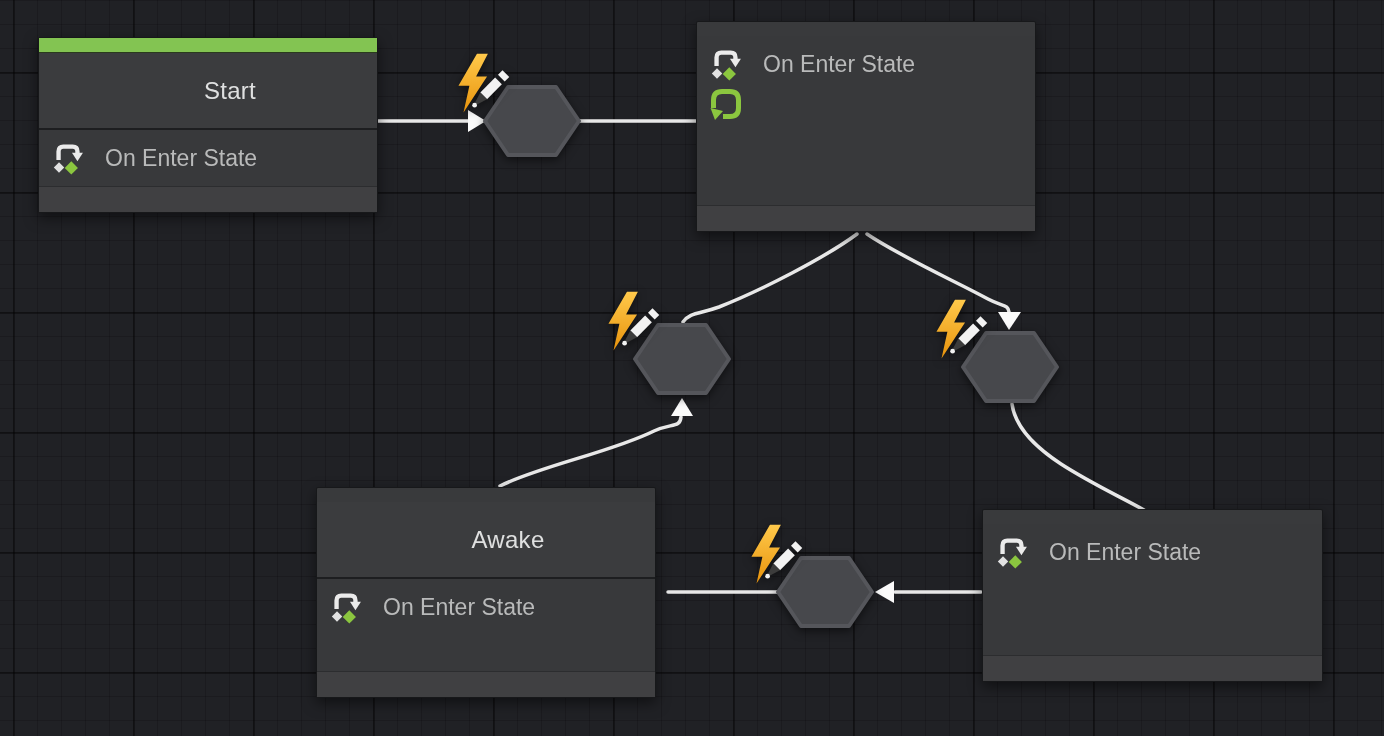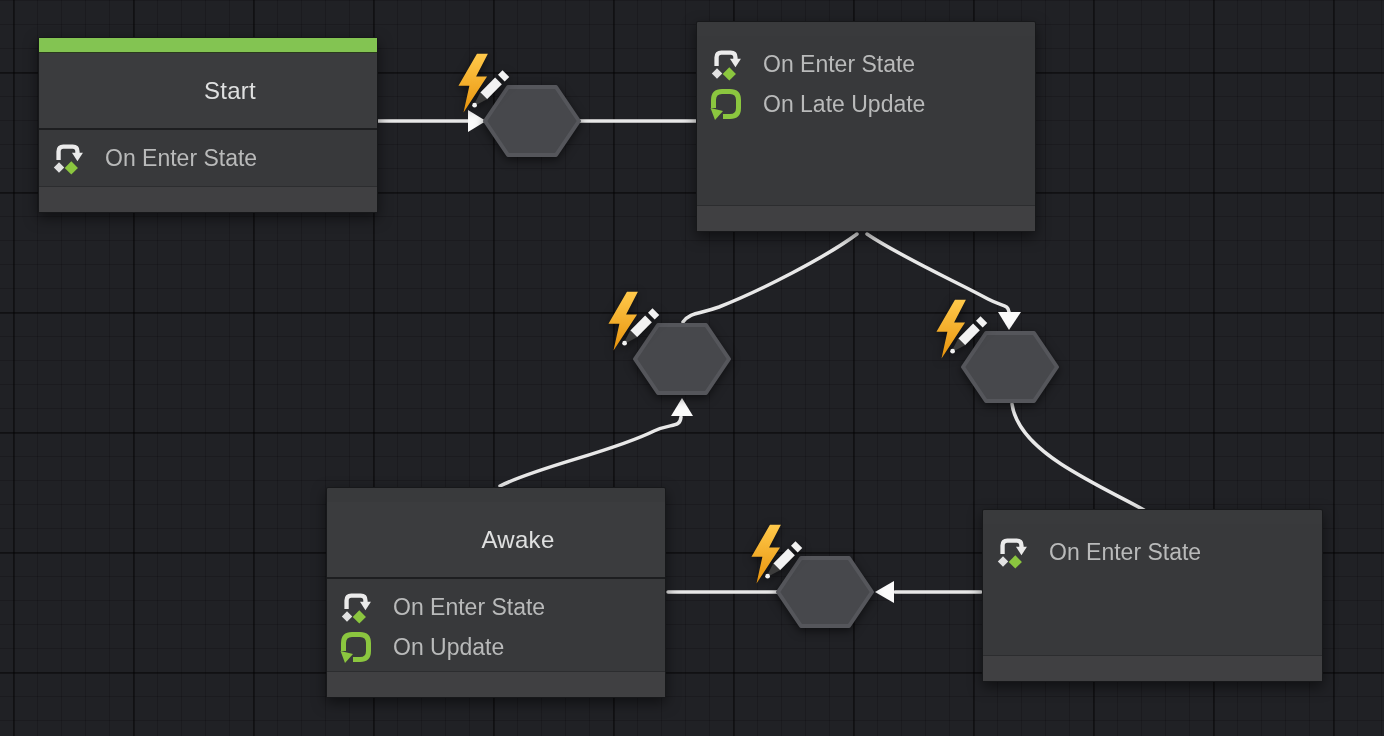--- a/index.html
+++ b/index.html
@@ -136,44 +136,37 @@
       <div class="event-row">
         <svg viewBox="0 0 36 36">
             <use href="#icon-enter-state"></use>
           </svg>
         <span class="event-label">On Enter State</span>
       </div>
       <div class="event-row">
         <svg viewBox="0 0 34 34">
             <use href="#icon-update"></use>
           </svg>
-        <span class="event-label">On Late Update</span>
-      </div>
-    </div>
-    <div class="node-footer"></div>
-  </div>
-
-  <div class="state-node" style="left:326px;top:487px;width:340px;height:211px">
+      </div>
+    </div>
+    <div class="node-footer"></div>
+  </div>
+
+  <div class="state-node" style="left:316px;top:487px;width:340px;height:211px">
     <div class="top-strip"></div>
     <div class="node-header">
       <span class="node-title">Awake</span>
     </div>
     <div class="node-body">
       <div class="event-row">
         <svg viewBox="0 0 36 36">
             <use href="#icon-enter-state"></use>
           </svg>
         <span class="event-label">On Enter State</span>
       </div>
-      <div class="event-row">
-        <svg viewBox="0 0 34 34">
-            <use href="#icon-update"></use>
-          </svg>
-        <span class="event-label">On Update</span>
-      </div>
     </div>
     <div class="node-footer"></div>
   </div>
 
   <div class="state-node" style="left:982px;top:509px;width:341px;height:173px">
     <div class="top-strip"></div>
     <div class="node-body">
       <div class="event-row">
         <svg viewBox="0 0 36 36">
             <use href="#icon-enter-state"></use>

